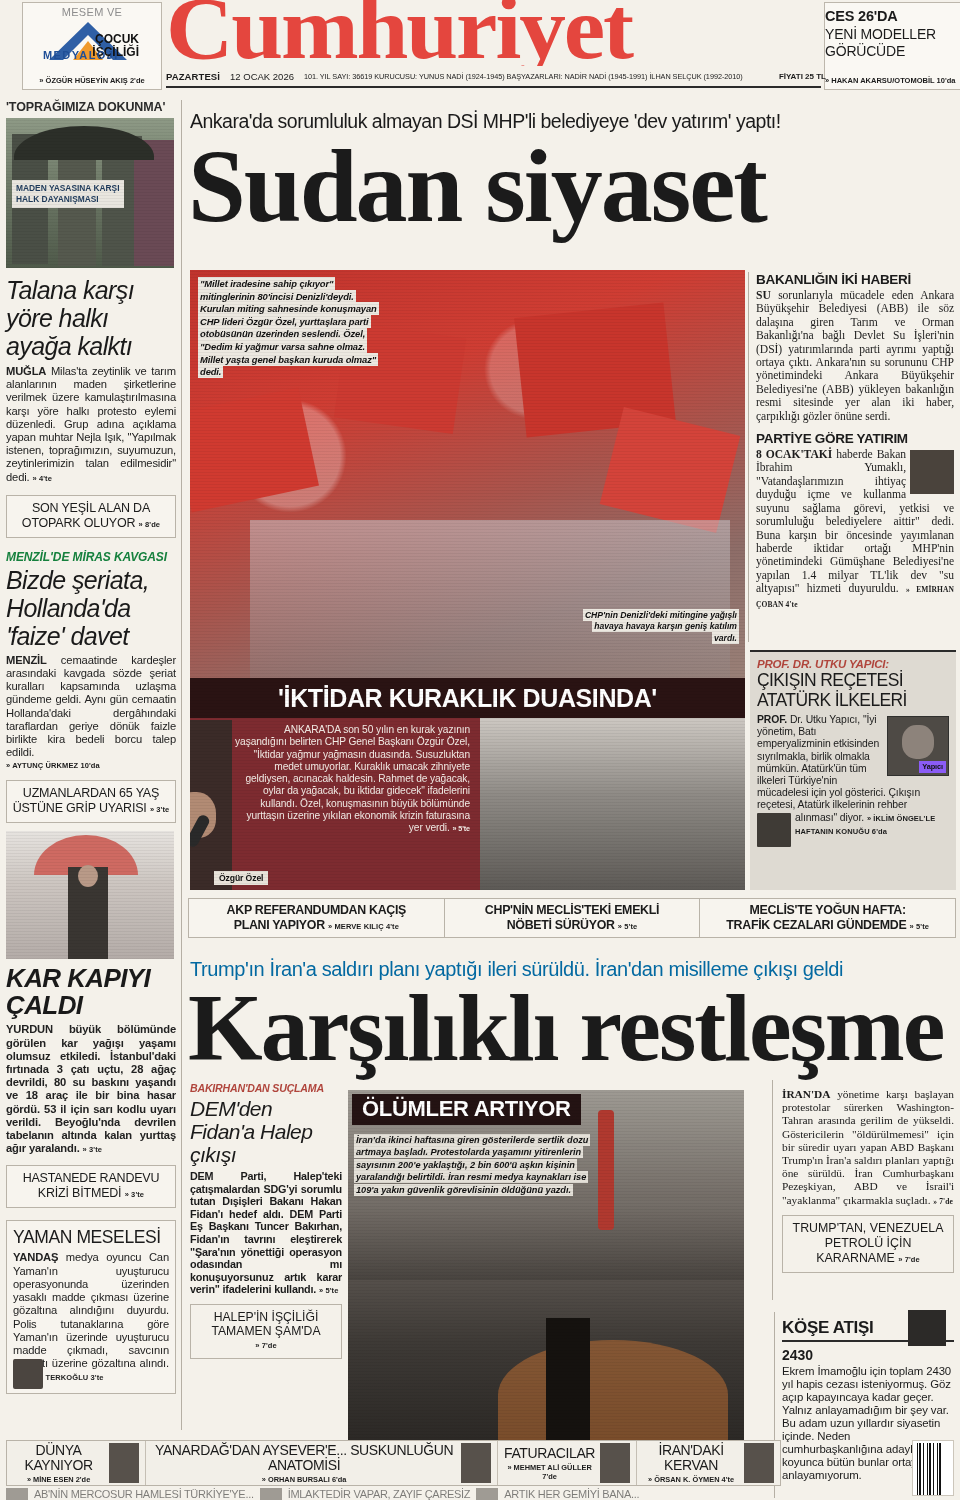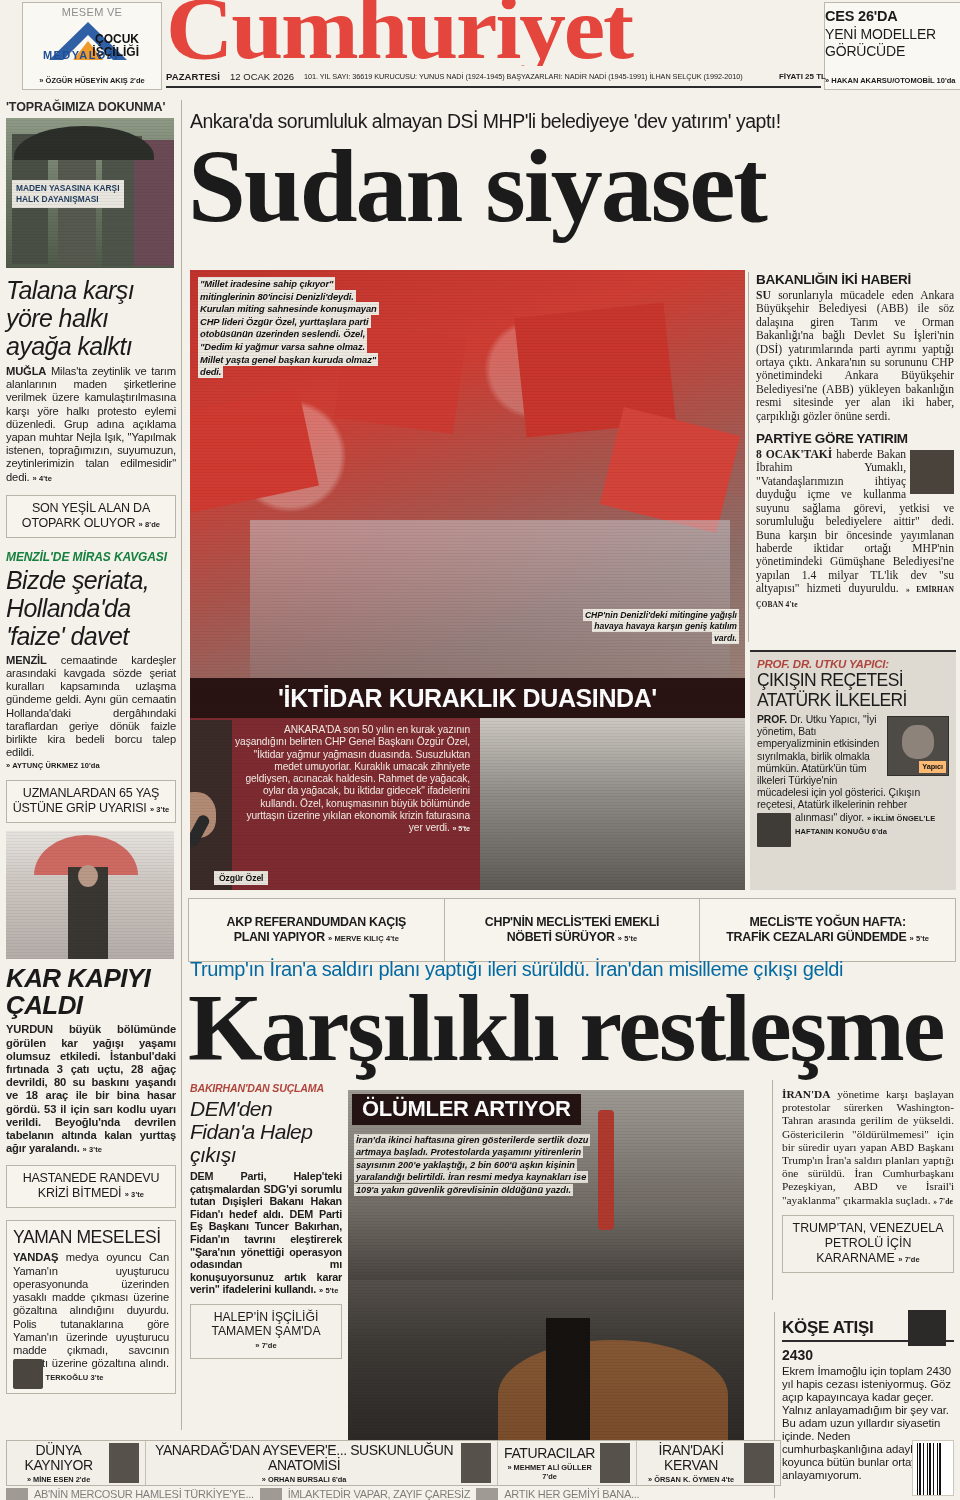--- a/index.html
+++ b/index.html
@@ -133,28 +133,28 @@
     background: #dedad2; border-top: 2px solid #2b2b2b; padding: 6px 7px;
   }
   .yapici-box .yk { font-size: 11.5px; font-style: italic; font-weight: bold; color: #b0453c; letter-spacing: -.2px; }
   .yapici-box .yh { font-size: 17.5px; line-height: 19px; letter-spacing: -.6px; margin-top: 1px; }
   .yapici-box .yb { font-size: 10.4px; line-height: 12.2px; margin-top: 4px; letter-spacing: -.1px; }
   .yapici-box .ypic {
     float: right; width: 62px; height: 60px; margin: 2px 0 2px 5px; background: #4e4a45;
     position: relative; border: 1px solid #30302e;
   }
   .yapici-box .ypic .lbl {
-    position: absolute; bottom: 2px; right: 2px; background: #fdba74; color: #111;
+    position: absolute; bottom: 2px; right: 2px; background: #8b5cf6; color: #111;
     font-size: 7.4px; font-weight: bold; padding: 0 3px;
   }
   .yapici-box .yface {
     float: left; width: 34px; height: 34px; margin: 1px 4px 1px 0; background: #3f3b36; border-radius: 1px;
   }
 
-  .three-boxes { position: absolute; left: 188px; top: 898px; width: 768px; height: 64px;
+  .three-boxes { position: absolute; left: 188px; top: 898px; width: 768px; height: 40px;
      border: 1px solid #b9b3a8; display: flex; background: #f7f4ee; }
   .three-boxes > div { flex: 1; display: flex; flex-direction: column; align-items: center; justify-content: center;
      font-size: 12.4px; line-height: 15px; font-weight: bold; letter-spacing: -.3px; text-align: center; }
   .three-boxes > div + div { border-left: 1px solid #b9b3a8; }
 
   
   .lead2-kicker {
     position: absolute; left: 190px; top: 958px; width: 765px;
     font-size: 20px; letter-spacing: -.4px; color: #0369a1; white-space: nowrap;
   }

